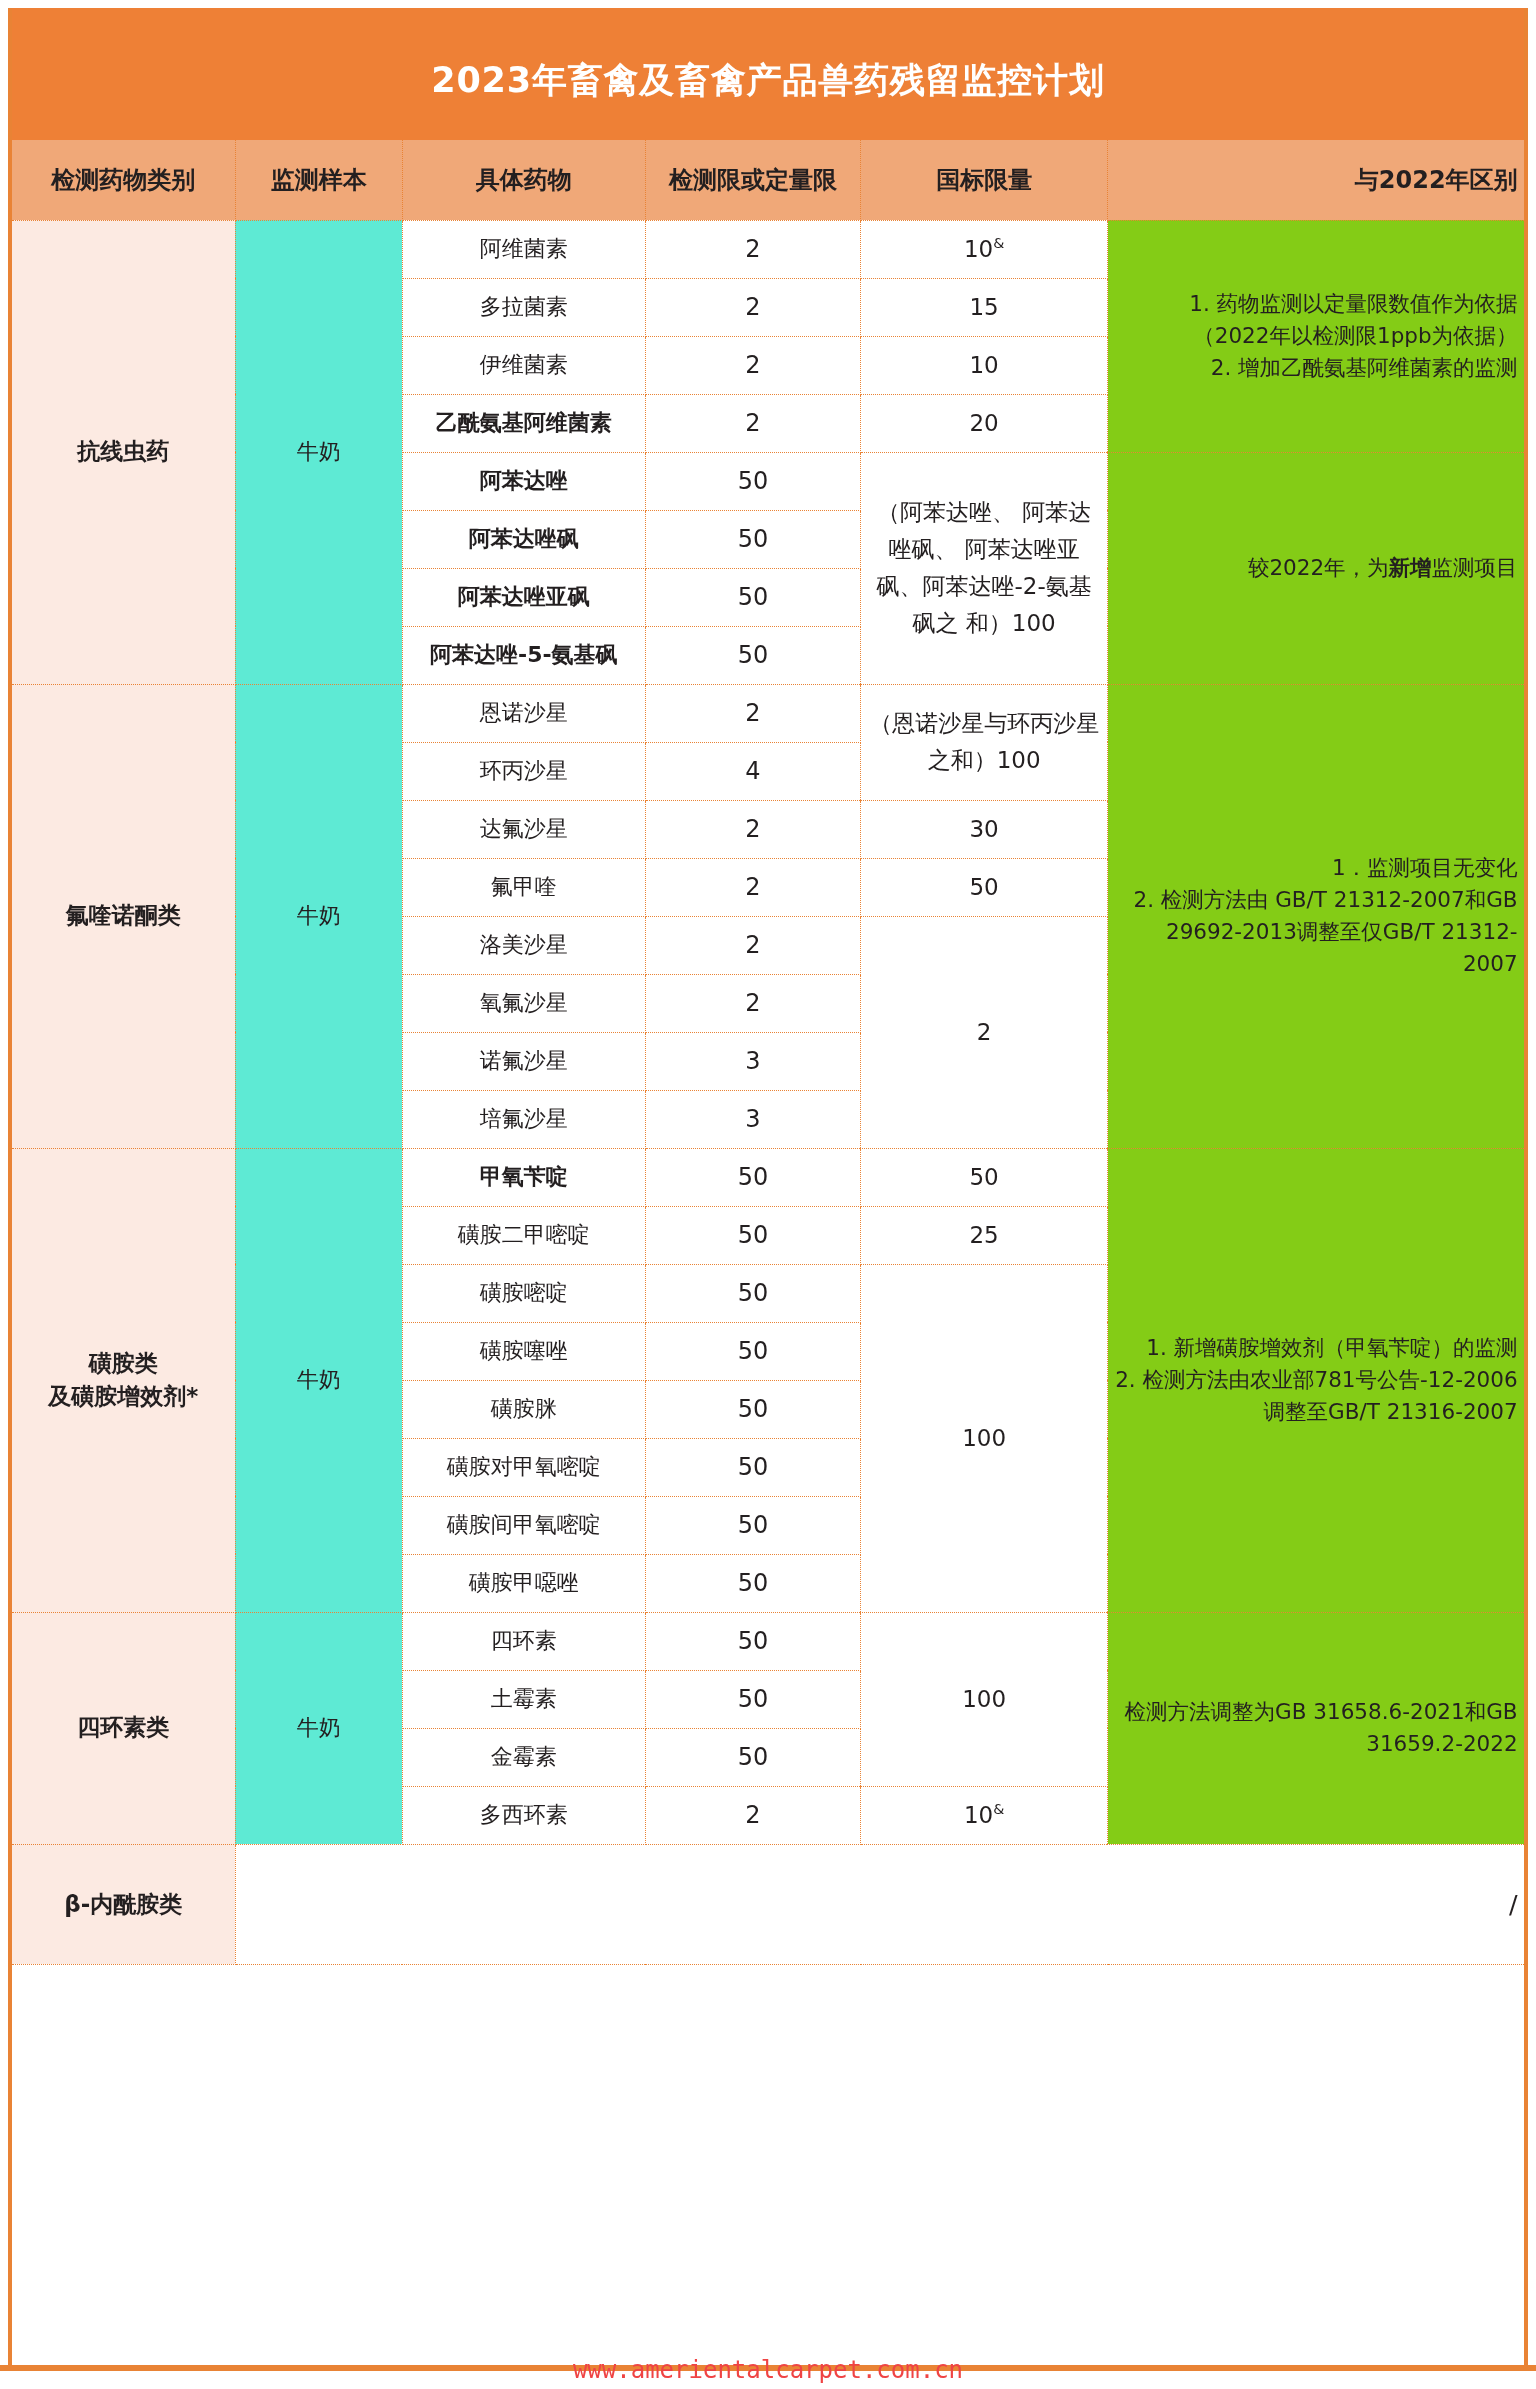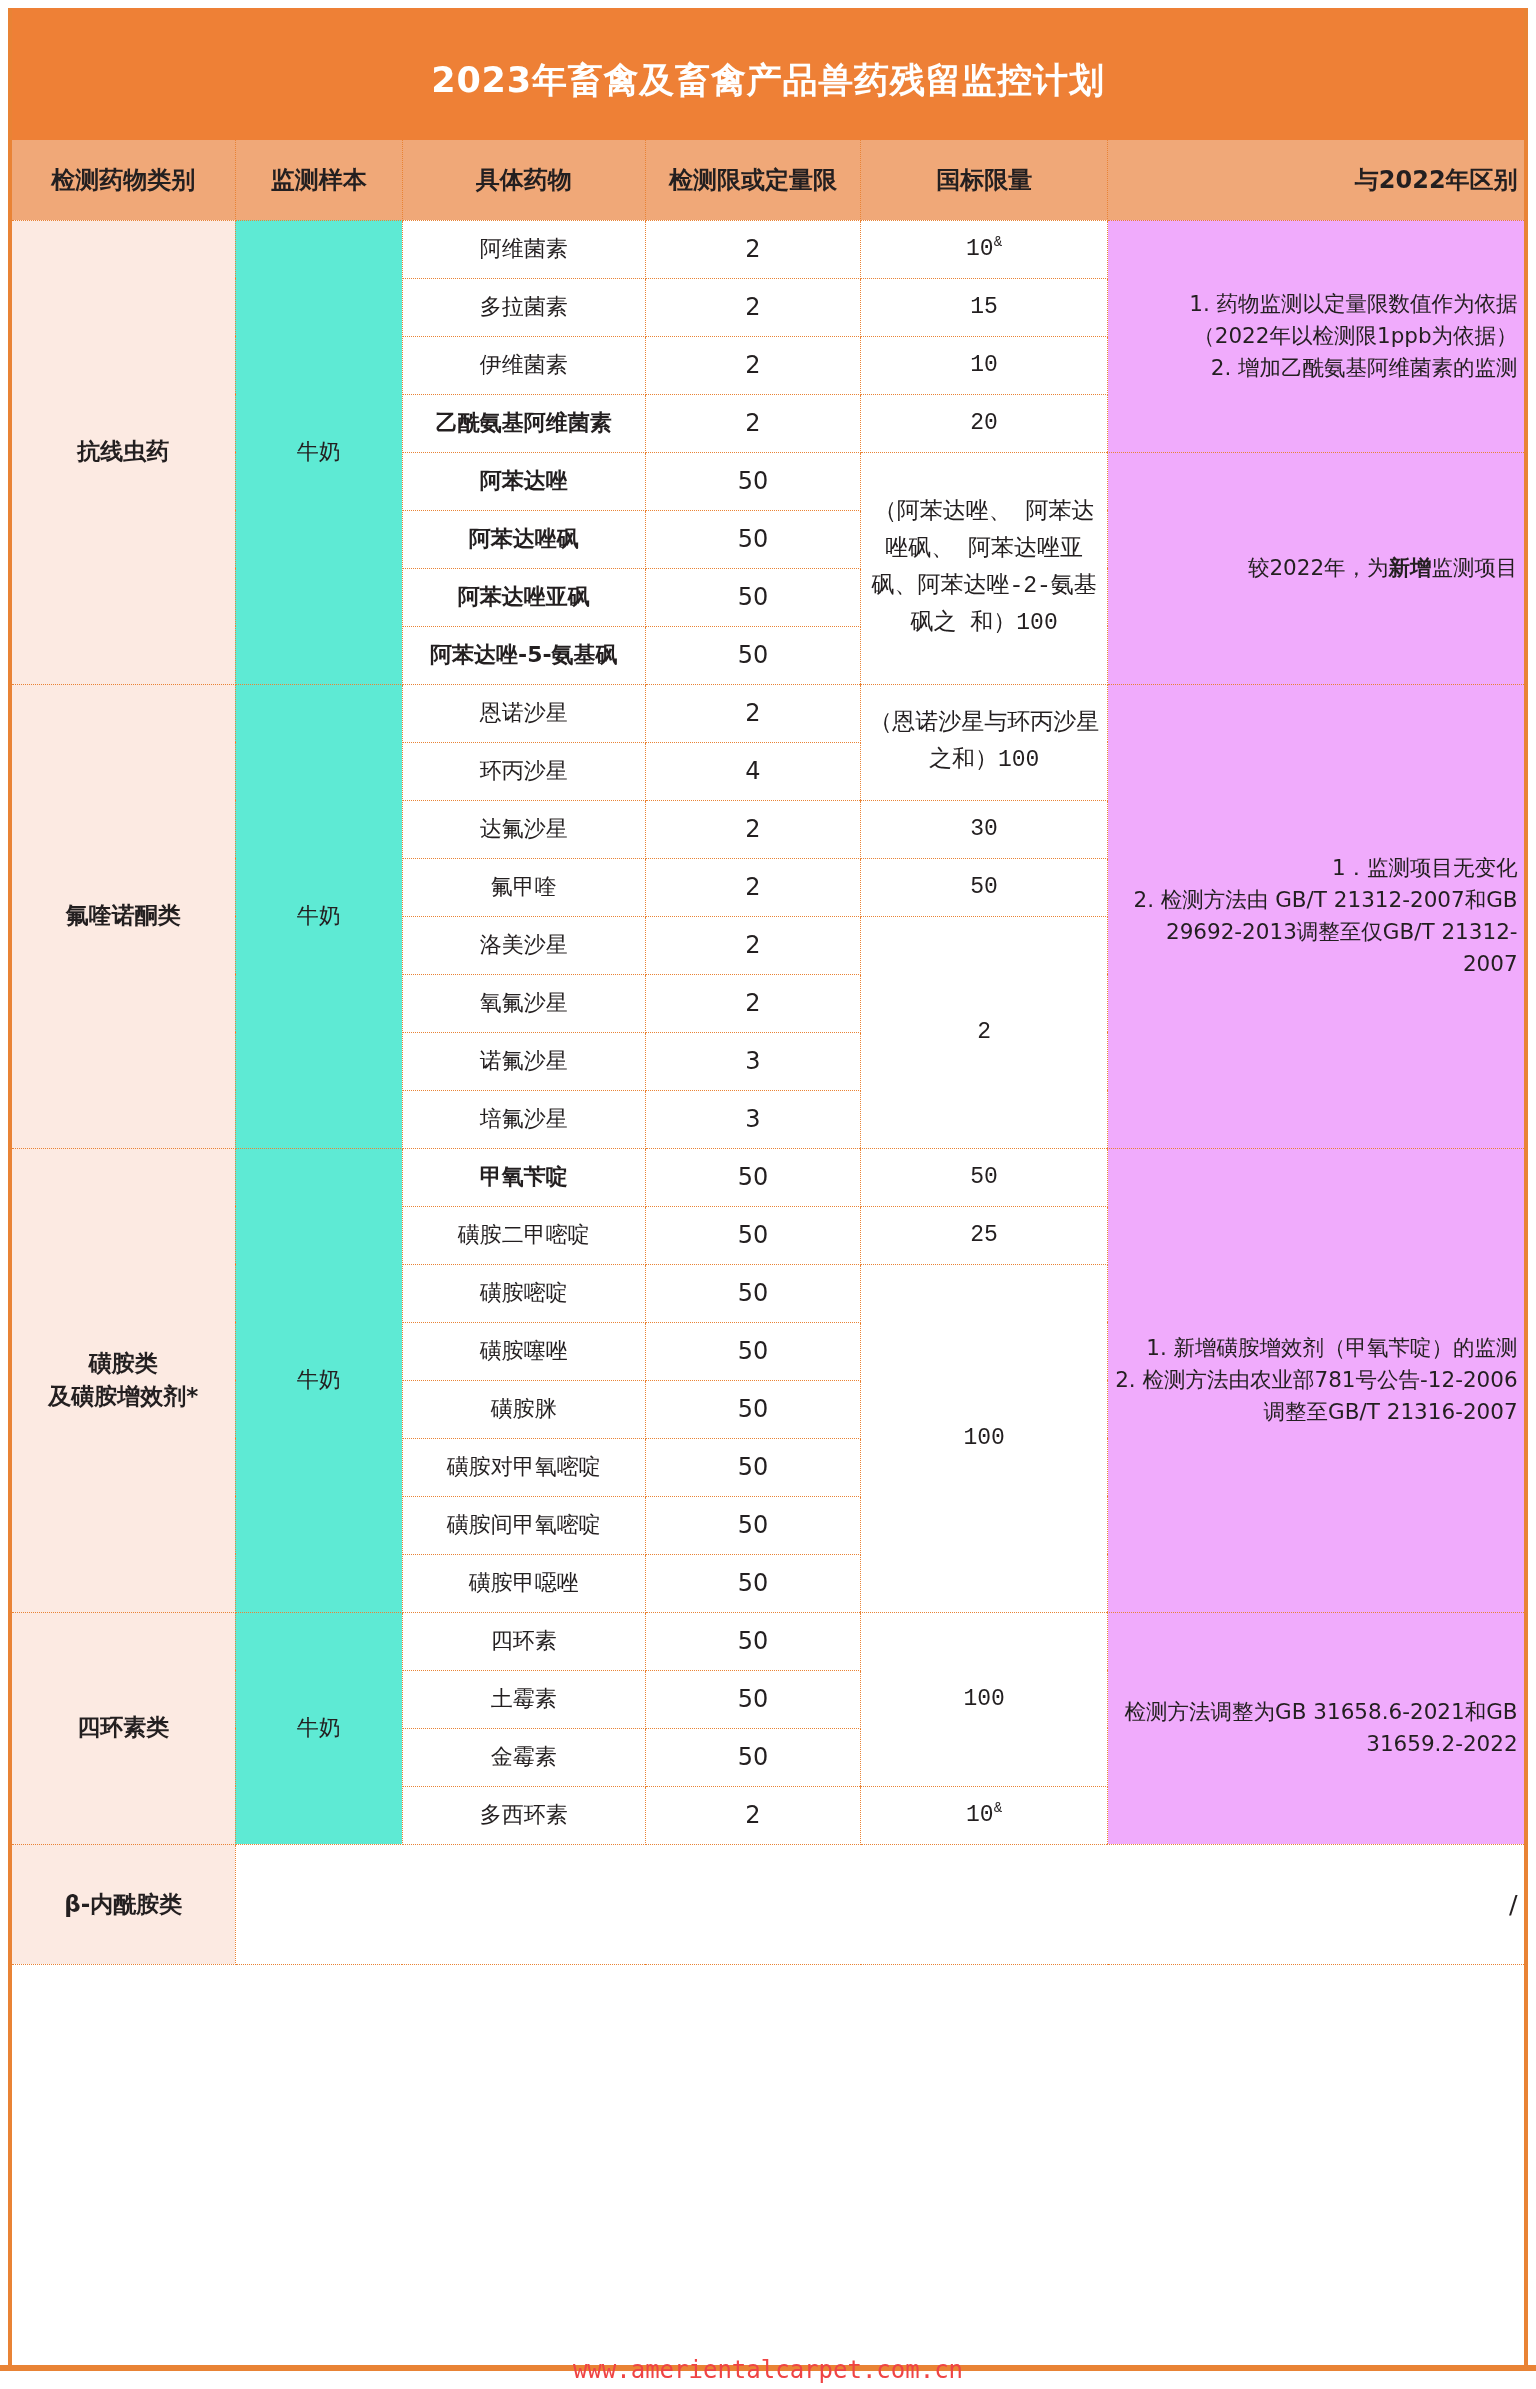--- a/index.html
+++ b/index.html
@@ -87,24 +87,23 @@
   }
   .drug.b{font-weight:bold;}
   .num{
     background:#ffffff;
     font-size:24px;
   }
   .limit{
     background:#ffffff;
     font-size:23px;
     line-height:1.6;
-    font-family:Liberation Mono, monospace;
   }
   .note{
-    background:#f0abfc;
+    background:#84cc16;
     font-size:21.5px;
     line-height:1.5;
     text-align:left;
     padding-left:12.8px;
     padding-right:11px;
     margin-left:34px;
   }
   .note.ctr{text-align:center;}
   .note b{font-weight:bold;}
   .note .ind{display:block;}

